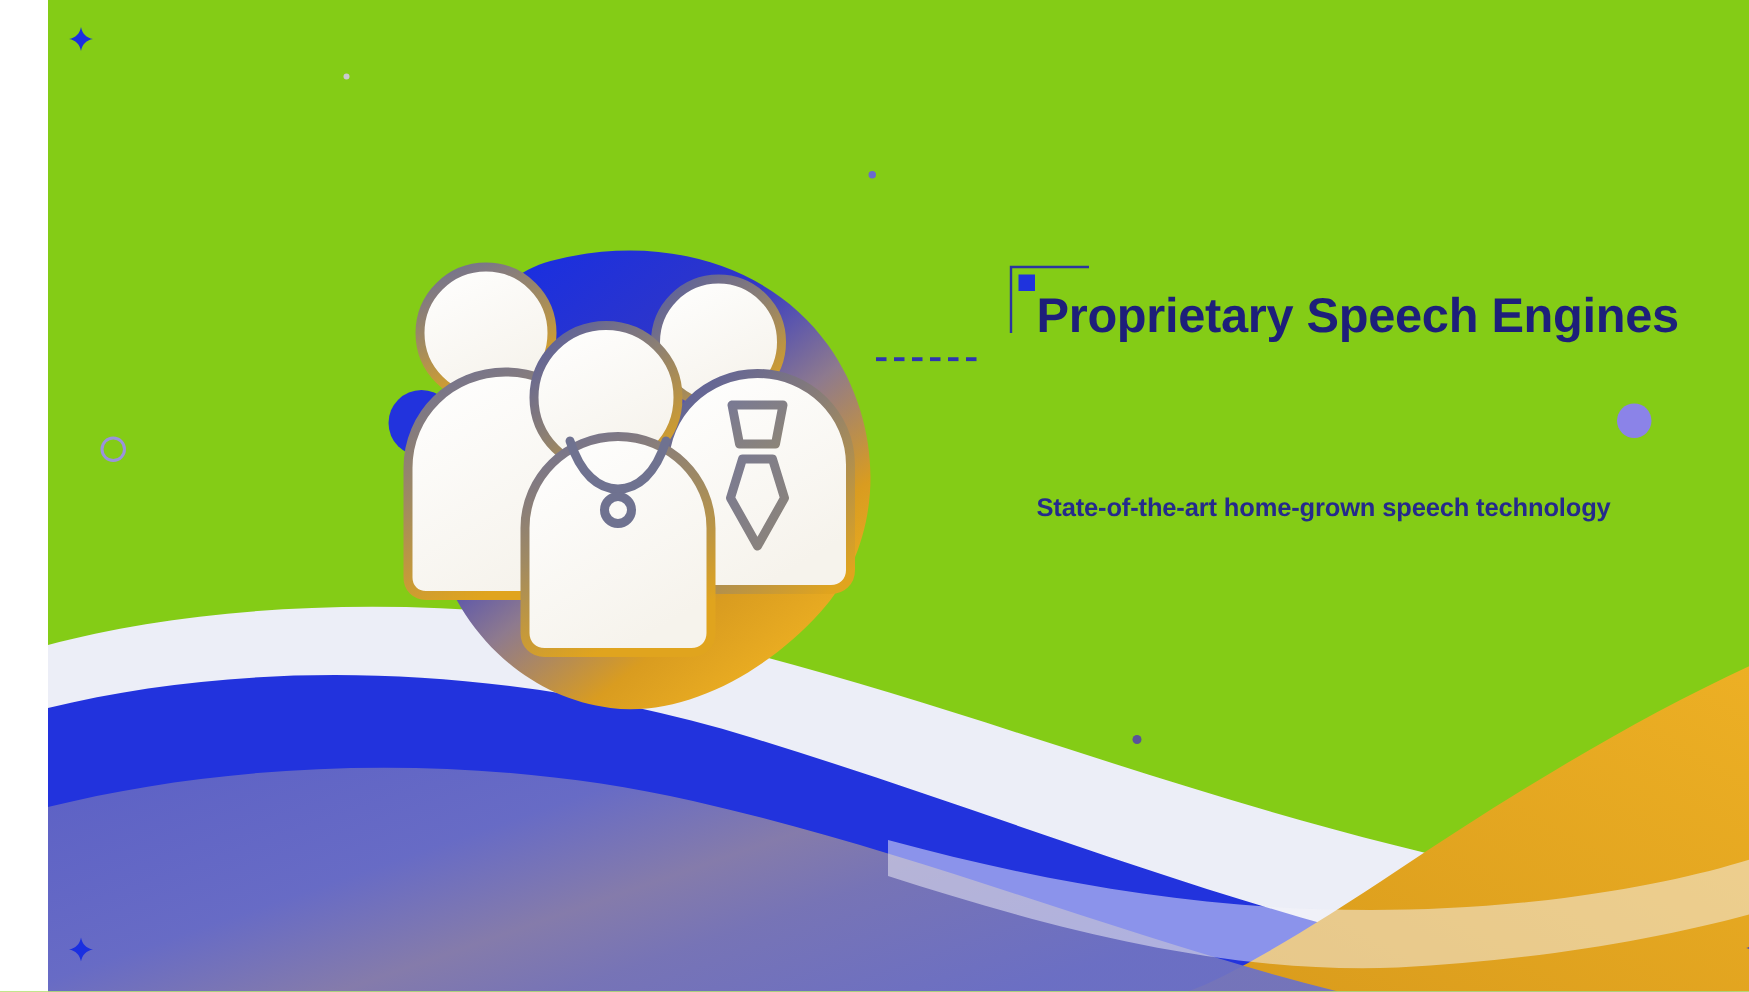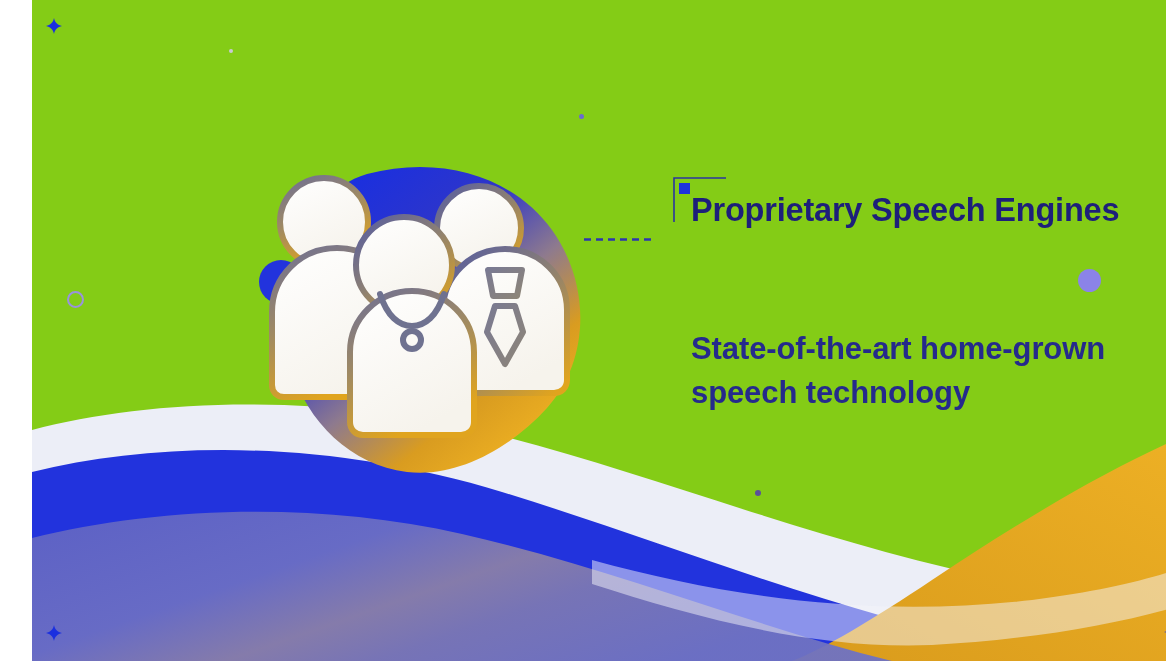--- a/index.html
+++ b/index.html
@@ -57,21 +57,21 @@
     font-weight:bold;
     color:#1d1f7a;
     letter-spacing:-0.2px;
     white-space:nowrap;
     line-height:1.1;
   }
   #subtitle {
     position:absolute;
     left:19px; top:157px;
     width:430px;
-    font-size:31px;
+    font-size:17px;
     font-weight:bold;
     color:#252a8c;
     line-height:1.42;
     letter-spacing:-0.1px;
   }
 </style>
 </head>
 <body>
 
 <div id="slide">

